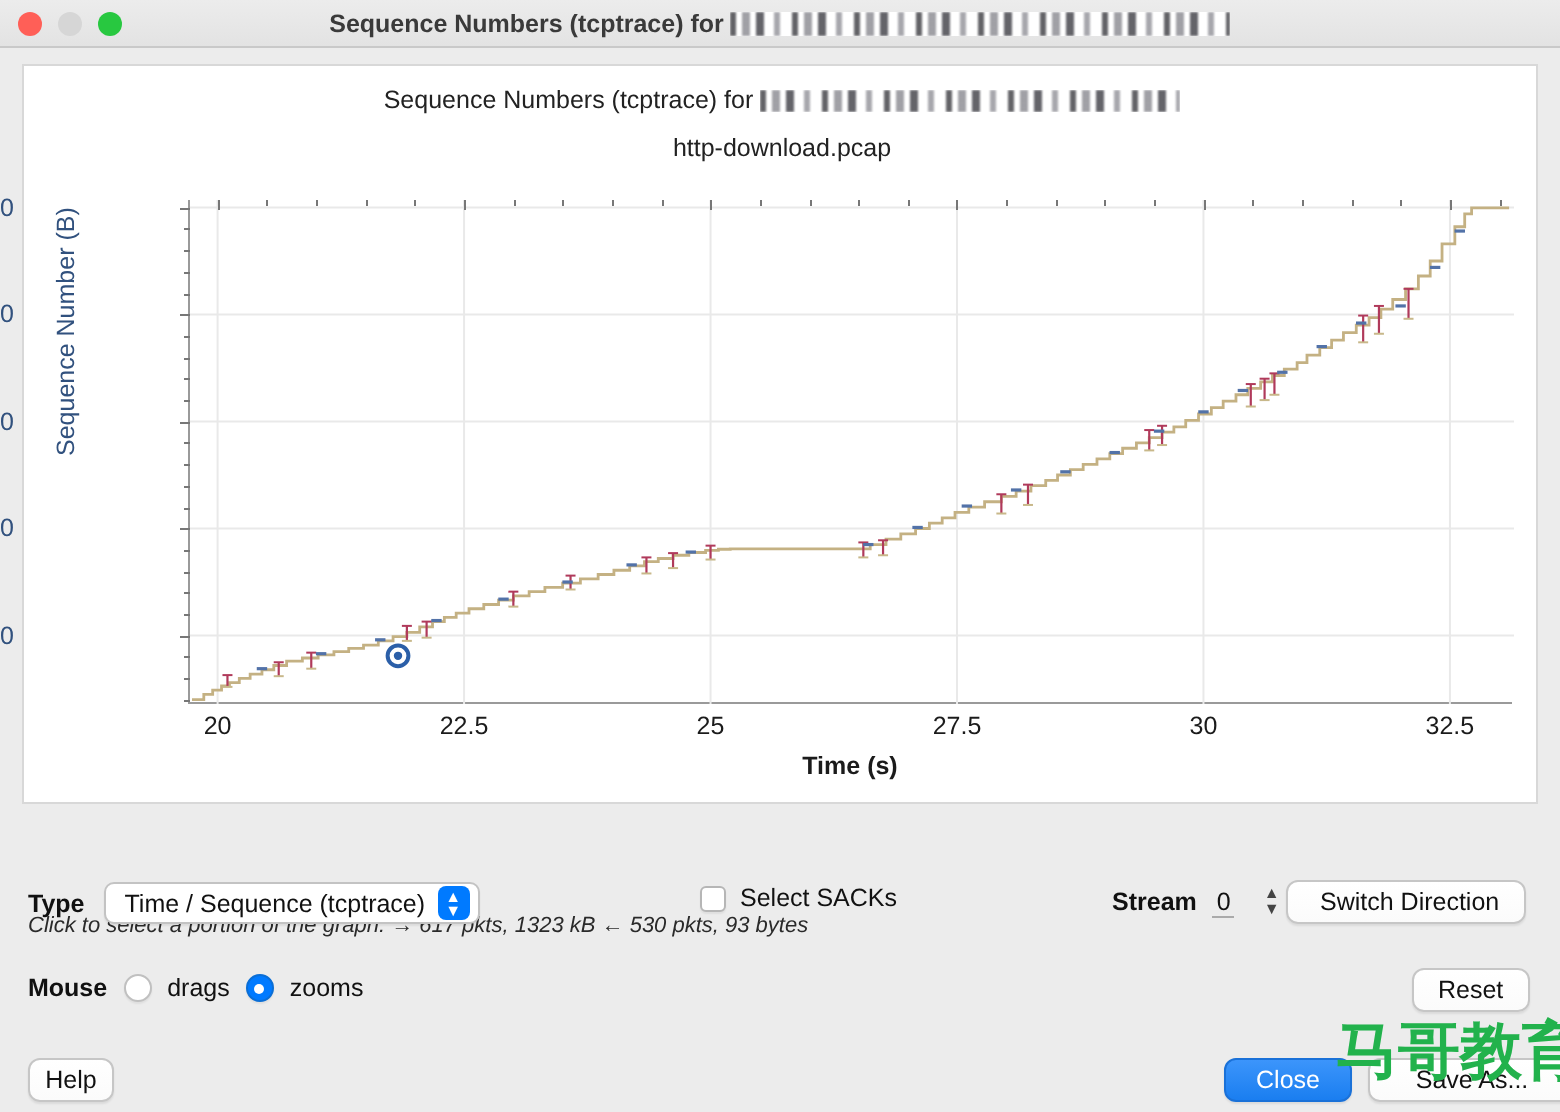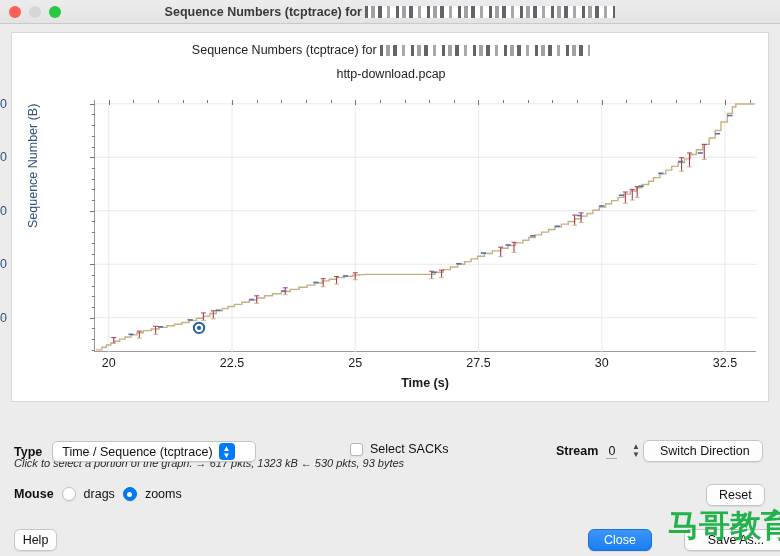--- a/index.html
+++ b/index.html
@@ -134,21 +134,21 @@
     white-space: nowrap;
     margin-top: 48px;
   }
 
   
   .ctl-label { font-size: 12.5px; color: #111; font-weight: bold; }
 
   #row-type { position: absolute; left: 14px; top: 441px; display: flex; align-items: center; gap: 10px; }
   #typeselect {
     display: inline-flex; align-items: center;
-    height: 21px; padding: 0 20px 0 9px;
+    height: 21px; padding: 0 4px 0 9px;
     background: #fff; border: 1px solid #c3c3c3; border-radius: 5px;
     box-shadow: 0 1px 1px rgba(0,0,0,.07);
     font-size: 12.5px; color: #111;
   }
   .stepper-blue {
     display: inline-flex; flex-direction: column; align-items: center; justify-content: center;
     width: 16px; height: 17px; margin-left: 6px;
     background: #007aff; border-radius: 4px; color: #fff;
     font-size: 8px; line-height: 7px;
   }
@@ -183,21 +183,21 @@
     white-space: nowrap;
   }
   .btn.primary {
     background: linear-gradient(#3c95fb,#1a7ef0);
     border-color: #1a71d8; color: #fff;
   }
 
   #btn-switch { position: absolute; left: 643px; top: 440px; padding-left: 16px; }
   #btn-reset  { position: absolute; left: 706px; top: 484px; }
   #btn-help   { position: absolute; left: 14px;  top: 529px; width: 43px; }
-  #btn-close  { position: absolute; left: 588px; top: 529px; width: 64px; }
+  #btn-close  { position: absolute; left: 612px; top: 529px; width: 64px; }
   #btn-saveas { position: absolute; left: 684px; top: 529px; width: 104px; }
 
   #row-mouse { position: absolute; left: 14px; top: 487px; display: flex; align-items: center; gap: 8px; }
   .radio {
     width: 14px; height: 14px; border-radius: 50%;
     border: 1px solid #c0c0c0; background: #fff;
     box-shadow: 0 1px 1px rgba(0,0,0,.06);
   }
   .radio.on {
     background: #007aff; border-color: #0a6ed6;

